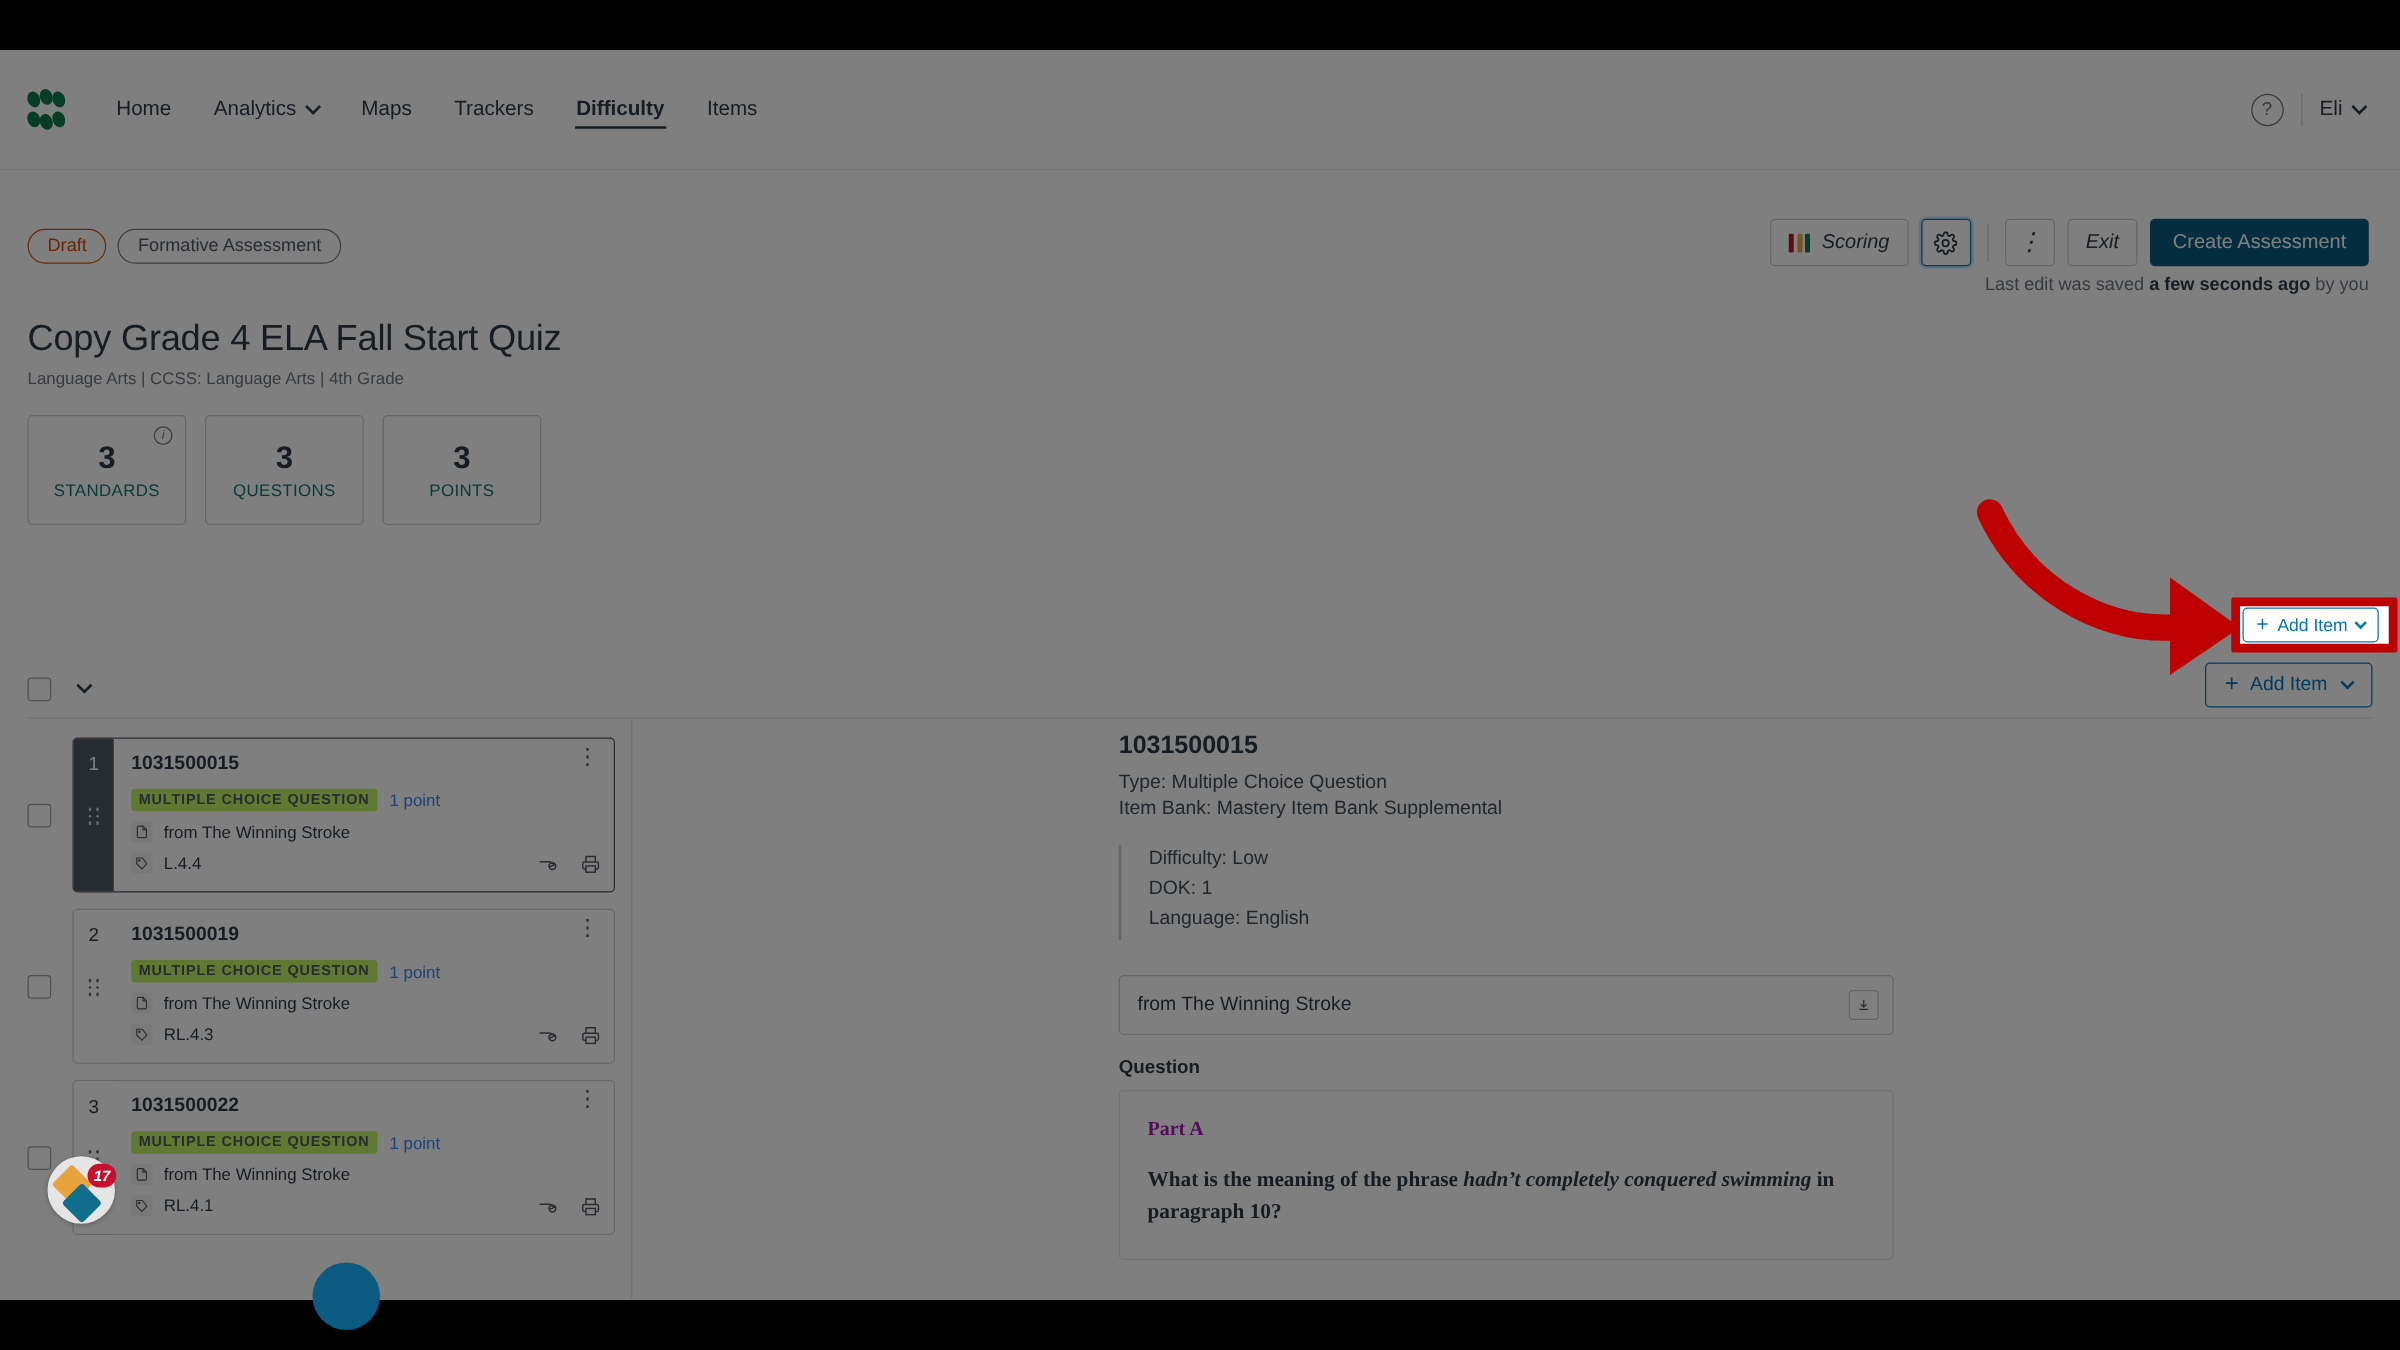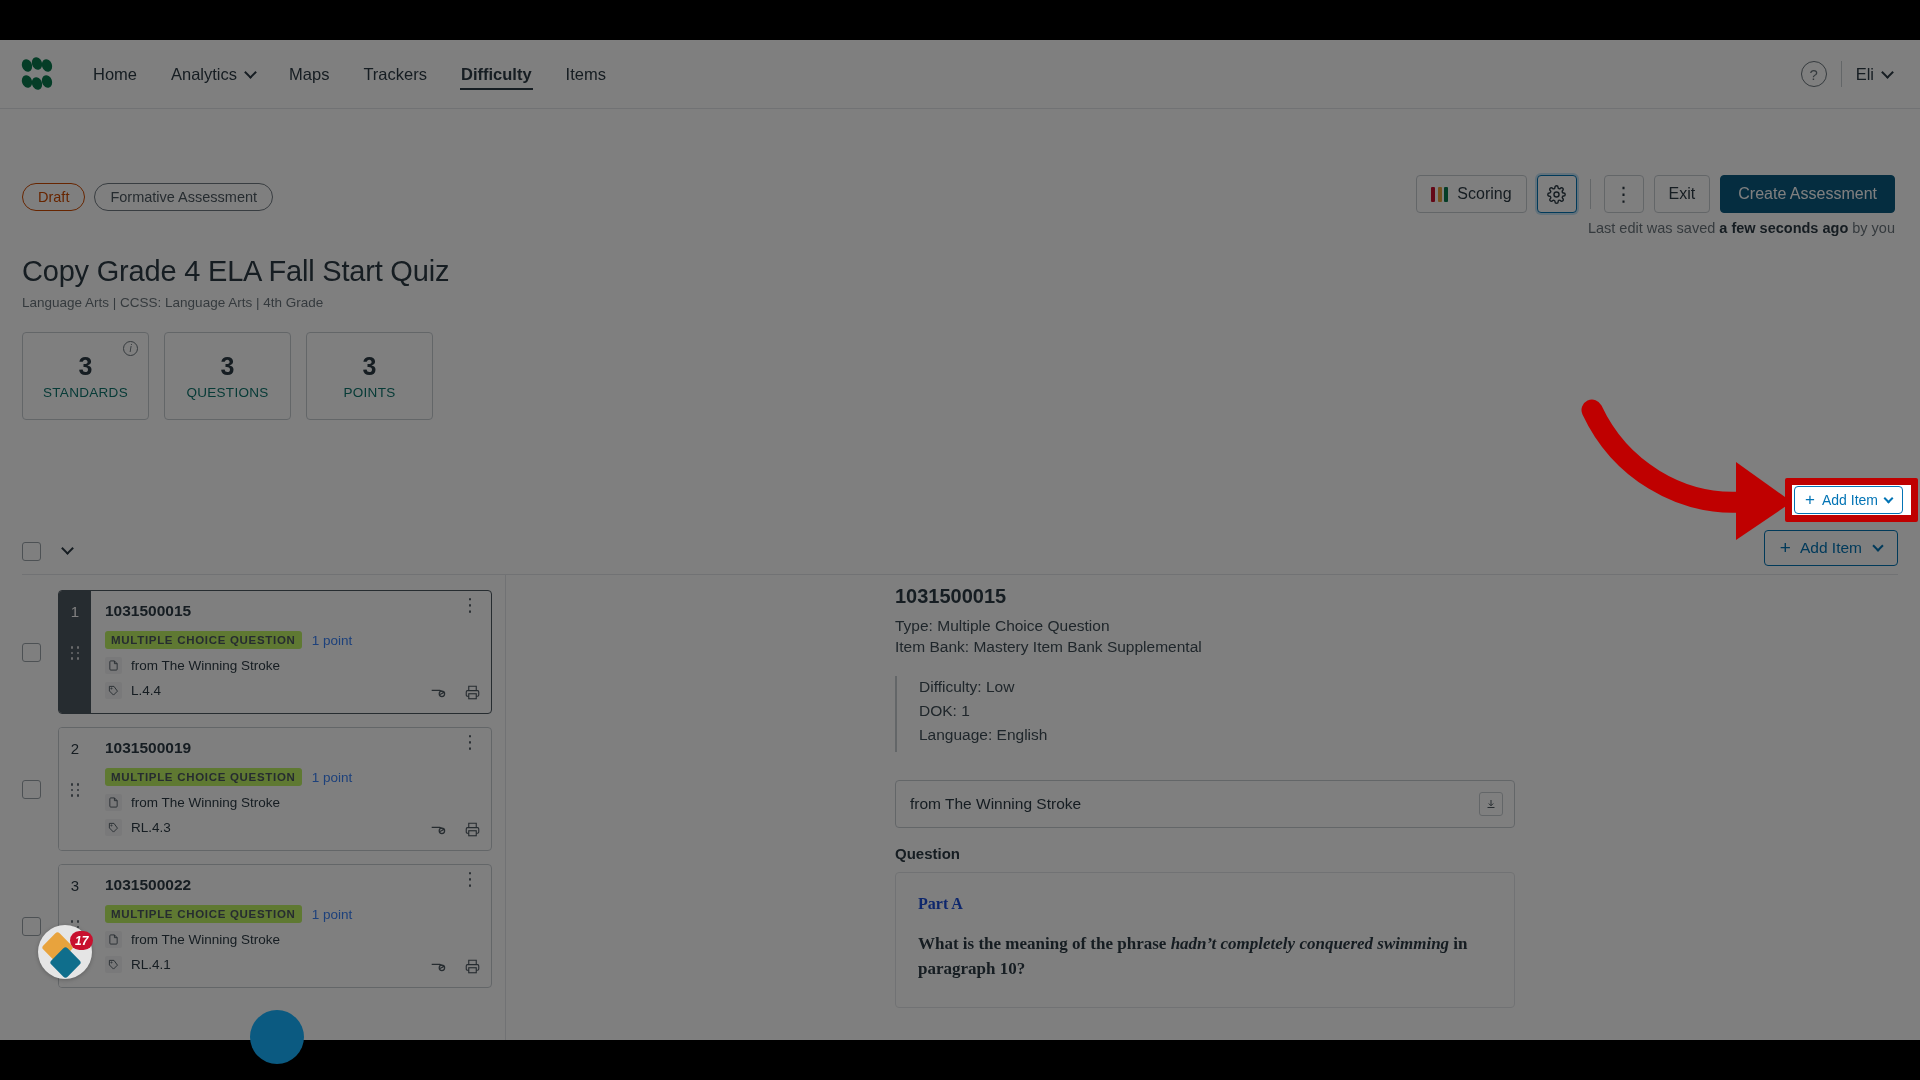--- a/index.html
+++ b/index.html
@@ -22,21 +22,21 @@
     left: 0; top: 40px;
     width: 1920px; height: 1000px;
     background: rgba(0,0,0,0.50);
     pointer-events: none;
     z-index: 50;
   }
 
   
   .topnav {
     position: absolute; left: 0; top: 0;
-    width: 1920px; height: 69px;
+    width: 1920px; height: 96px;
     background: #fff;
     border-bottom: 1px solid #e3e5e8;
     display: flex; align-items: center;
   }
   .logo { margin-left: 20px; width: 34px; height: 34px; position: relative; }
   .logo span {
     position: absolute; width: 10px; height: 13px;
     background: #0a7a4f; border-radius: 50% 50% 50% 50%;
   }
   .nav-items { display: flex; align-items: center; margin-left: 22px; height: 75px; }
@@ -82,20 +82,21 @@
 
   .toolbar {
     position: absolute; right: 25px; top: 60px;
     display: flex; align-items: center; gap: 10px;
   }
   .tbtn {
     border: 1px solid #c7cdd1; background: #fff; border-radius: 4px;
     height: 38px; display: flex; align-items: center; justify-content: center;
     font-size: 16px; color: #2d3b45; padding: 0 14px; cursor: pointer;
     white-space: nowrap;
+    font-style: italic;
   }
   .tbtn.icon-only { width: 40px; padding: 0; }
   .tbtn.focused { border-color: #0374b5; box-shadow: 0 0 0 2px #c7e5f7; }
   .bars { display: flex; gap: 2.5px; margin-right: 9px; }
   .bars i { display: block; width: 4px; height: 15px; border-radius: 1px; }
   .tb-sep { width: 1px; height: 30px; background: #c7cdd1; margin: 0 3px; }
   .kebab { letter-spacing: 0; font-size: 20px; line-height: 14px; }
   .btn-primary {
     background: #0b5a81; color: #fff; border: 1px solid #0b5a81;
     border-radius: 4px; height: 38px; padding: 0 17px; font-size: 16px;
@@ -233,21 +234,21 @@
     position: absolute; right: 11px; width: 24px; height: 24px;
     border: 1px solid #c7cdd1; border-radius: 3px;
     display: flex; align-items: center; justify-content: center; cursor: pointer;
   }
   .question-label { margin-top: 17px; font-size: 15px; font-weight: bold; color: #2d3b45; }
   .question-box {
     margin-top: 10px; border: 1px solid #e3e5e8; border-radius: 4px;
     padding: 22px 22px 26px 22px; background: #fff;
     font-family: "Liberation Serif", serif;
   }
-  .q-part { font-size: 16px; font-weight: bold; color: #1d4ed8; }
+  .q-part { font-size: 16px; font-weight: bold; color: #a21caf; }
   .q-text { font-size: 17px; font-weight: bold; color: #2d3b45; margin-top: 19px; line-height: 1.45; }
   .q-text i { font-style: italic; }
 
   
   .pendo-badge {
     position: absolute; left: 38px; top: 925px; width: 54px; height: 54px;
     border-radius: 50%; background: #e5e5e5; z-index: 60;
     box-shadow: 0 1px 4px rgba(0,0,0,.25);
     display: flex; align-items: center; justify-content: center; font-style: italic;
   }

